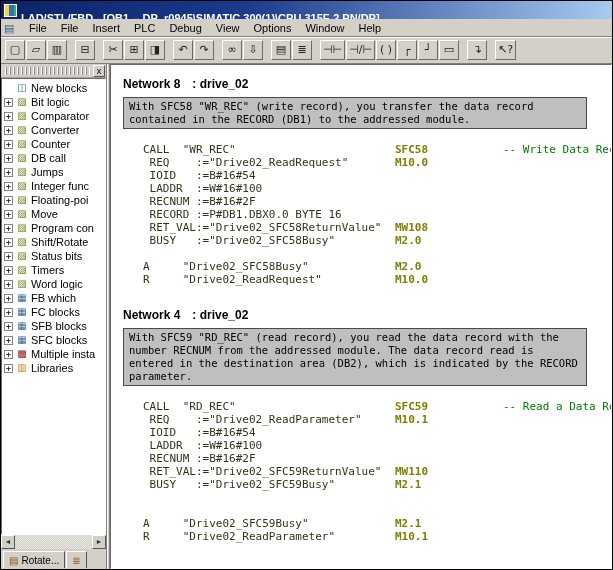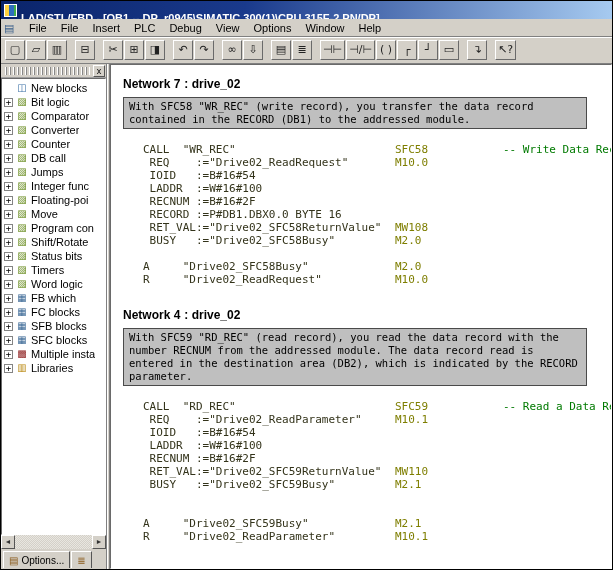--- a/index.html
+++ b/index.html
@@ -103,30 +103,30 @@
   .splitter { width:3px; flex:0 0 3px; background:#d4d0c8; border-left:1px solid #fff; border-right:1px solid #808080; cursor:ew-resize; }
   
   .main {
     flex:1 1 auto; background:#fff; overflow:hidden;
     border:1px solid; border-color:#6a6a6a #fff #fff #6a6a6a;
     padding:10px 6px 4px 10px;
     font-family:"DejaVu Sans Mono", monospace;
   }
   .network { margin-bottom:22px; }
   .net-title { font-family:"Liberation Sans", sans-serif; font-size:12px; font-weight:bold; color:#000; margin:2px 0 6px 2px; }
-  .net-name { margin-left:4px; }
+  .net-name { margin-left:12px; }
   .net-comment {
     background:#bfbfbf; border:1px solid #4a4a4a; color:#000;
     font-size:10.5px; line-height:13px; padding:2px 5px;
     margin:0 18px 14px 2px;
   }
   .code-block { margin-left:22px; }
   .code-line { display:flex; min-height:13px; font-size:11px; line-height:13px; }
   .c-code { white-space:pre; width:252px; flex:0 0 252px; color:#33331a; overflow:hidden; }
-  .c-addr { width:108px; flex:0 0 108px; color:#7e7e00; white-space:pre; }
+  .c-addr { width:108px; flex:0 0 108px; color:#7e7e00; white-space:pre;font-weight:bold; }
   .c-cmt  { color:#007a00; white-space:pre; }
 </style>
 </head>
 <body>
 
 <div class="window">
 
   <div class="titlebar">
     <div class="app-icon"></div>
     <div class="title">LAD/STL/FBD - [OB1 -- DP_r0945\SIMATIC 300(1)\CPU 315F-2 PN/DP]</div>
@@ -290,35 +290,35 @@
           </div>
       </div>
       <div class="side-hscroll">
         <div class="scroll-btn">◄</div>
         <div class="scroll-track"></div>
         <div class="scroll-btn">►</div>
       </div>
       <div class="side-tabs">
         <div class="side-tab">
           <span class="tab-icon">▤</span>
-          <span>Options...</span>
+          <span>Rotate...</span>
         </div>
         <div class="side-tab">
           <span class="tab-icon">≣</span>
         </div>
       </div>
     </div>
 
     <div class="splitter"></div>
 
     <div class="main">
 
       <div class="network">
         <div class="net-title">
-          <span class="net-num">Network 7</span><span class="net-name">: drive_02</span>
+          <span class="net-num">Network 8</span><span class="net-name">: drive_02</span>
         </div>
         <div class="net-comment">With SFC58 "WR_REC" (write record), you transfer the data record contained in the RECORD (DB1) to the addressed module.</div>
         <div class="code-block">
             <div class="code-line">
             <span class="c-code">CALL  "WR_REC"</span>
             <span class="c-addr">SFC58</span>
             <span class="c-cmt">-- Write Data Record</span>
           </div>
             <div class="code-line">
             <span class="c-code"> REQ    :="Drive02_ReadRequest"</span>

